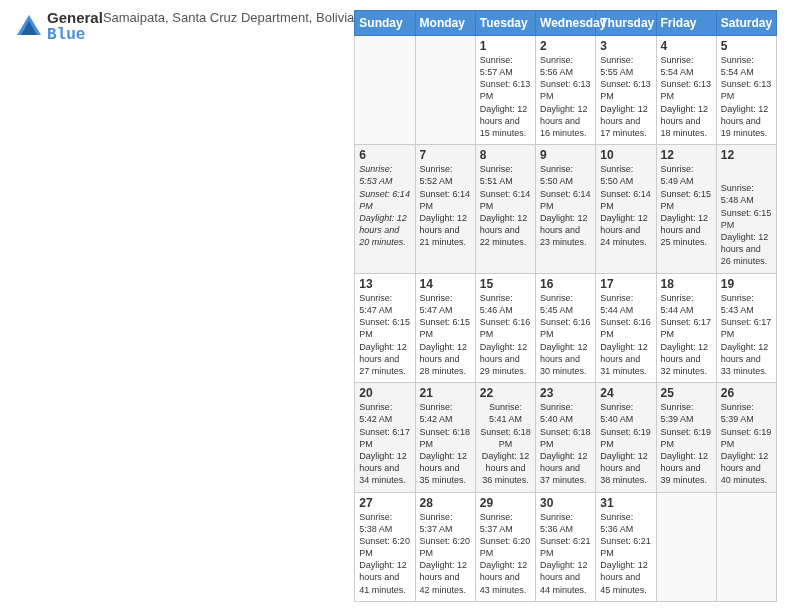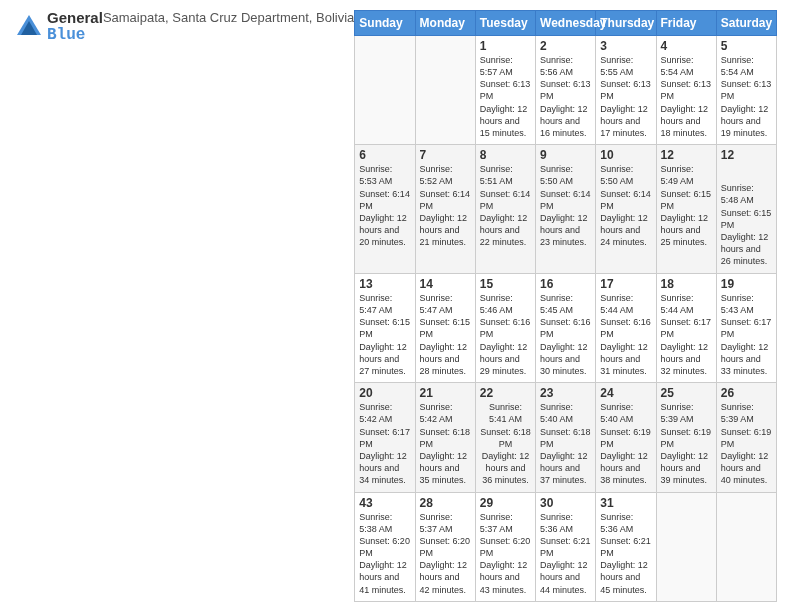--- a/index.html
+++ b/index.html
@@ -165,21 +165,21 @@
           <td>
             <span class="day-num">5</span>
             <div class="day-info" style="white-space: pre-line;">Sunrise: 5:54 AM
 Sunset: 6:13 PM
 Daylight: 12 hours and 19 minutes.</div>
           </td>
         </tr>
         <tr class="row-bg-even">
           <td>
             <span class="day-num">6</span>
-            <div class="day-info" style="white-space: pre-line;">Sunrise: 5:53 AM
+            <div class="day-info" style="white-space: pre-line; font-style: italic;">Sunrise: 5:53 AM
 Sunset: 6:14 PM
 Daylight: 12 hours and 20 minutes.</div>
           </td>
           <td>
             <span class="day-num">7</span>
             <div class="day-info" style="white-space: pre-line;">Sunrise: 5:52 AM
 Sunset: 6:14 PM
 Daylight: 12 hours and 21 minutes.</div>
           </td>
           <td>
@@ -296,21 +296,21 @@
           </td>
           <td>
             <span class="day-num">26</span>
             <div class="day-info" style="white-space: pre-line;">Sunrise: 5:39 AM
 Sunset: 6:19 PM
 Daylight: 12 hours and 40 minutes.</div>
           </td>
         </tr>
         <tr class="row-bg-odd">
           <td>
-            <span class="day-num">43</span>
+            <span class="day-num">27</span>
             <div class="day-info" style="white-space: pre-line;">Sunrise: 5:38 AM
 Sunset: 6:20 PM
 Daylight: 12 hours and 41 minutes.</div>
           </td>
           <td>
             <span class="day-num">28</span>
             <div class="day-info" style="white-space: pre-line;">Sunrise: 5:37 AM
 Sunset: 6:20 PM
 Daylight: 12 hours and 42 minutes.</div>
           </td>

